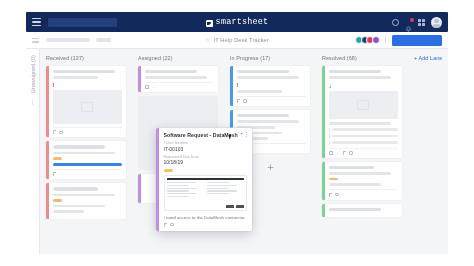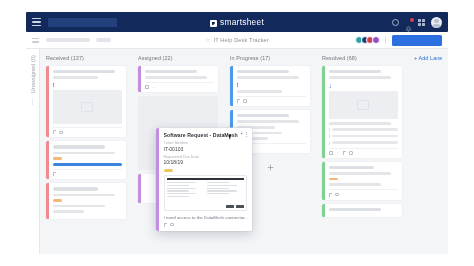--- a/index.html
+++ b/index.html
@@ -37,20 +37,21 @@
     width: 69px; height: 9px;
     background: #21407c;
     border-radius: 1px;
   }
   .brand {
     position: absolute;
     left: 0; right: 0;
     display: flex; align-items: flex-end; justify-content: center;
     gap: 3px;
     pointer-events: none;
+    font-family: Liberation Mono, monospace;
   }
   .brand-mark {
     width: 7px; height: 7px;
     background: #ffffff;
     border-radius: 1px;
     position: relative;
   }
   .brand-mark::after {
     content: "";
     position: absolute; left: 1.6px; top: 1.6px;

